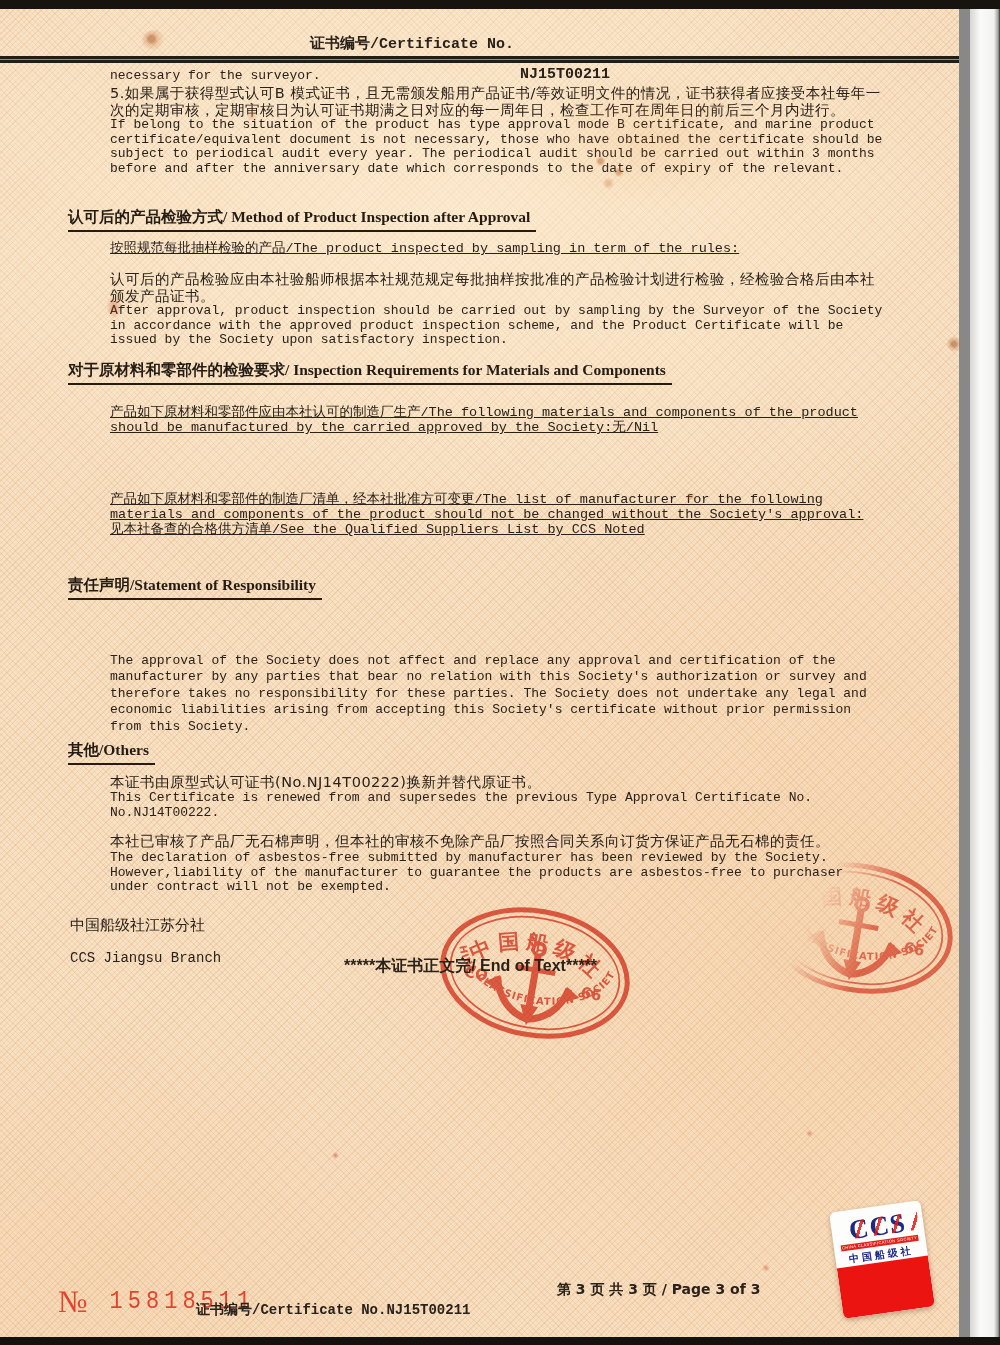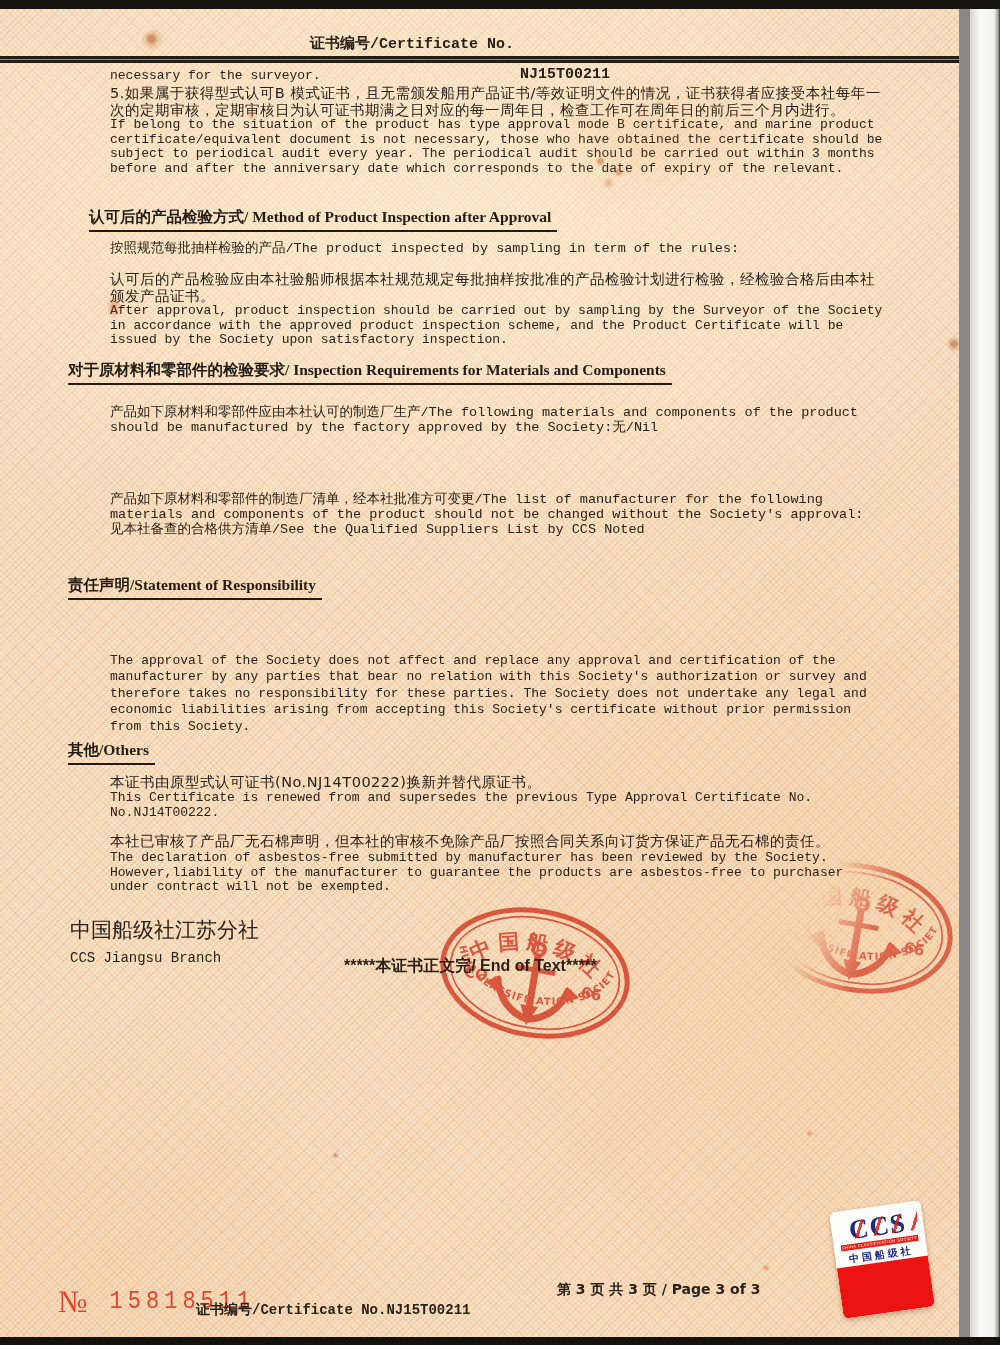--- a/index.html
+++ b/index.html
@@ -18,21 +18,21 @@
     background:linear-gradient(to right,#d8d6d2,#fafaf9 35%,#f2f3f1 80%,#a0a09c 94%,#2e2e2c);}
   .strip-top{position:absolute;left:0;top:0;width:1000px;height:9px;background:#17130e;z-index:9;}
   .strip-bottom{position:absolute;left:0;top:1337px;width:1000px;height:8px;background:#15110c;z-index:9;}
   
   .mono{font-family:"Liberation Mono","DejaVu Sans Mono",monospace;}
   .abs{position:absolute;}
   .para{position:absolute;left:110px;width:778px;font-size:13px;line-height:14.5px;
         font-family:"Liberation Mono","DejaVu Sans Mono",monospace;color:#29211a;}
   .para.zhp{font-size:14.5px;line-height:16.5px;letter-spacing:.5px;
         font-family:"DejaVu Sans","Liberation Sans",sans-serif;}
-  .para.mix{font-size:13.5px;line-height:15px;}
+  .para.mix{font-size:13.5px;line-height:15px;text-decoration:underline;}
   .sec-h{position:absolute;left:68px;font-weight:bold;font-size:15.5px;color:#241c14;
         font-family:"Liberation Serif","DejaVu Serif",serif;
         border-bottom:2.5px solid #241c14;padding:0 6px 2px 0;}
   .hdr{position:absolute;top:34px;font-weight:bold;font-size:15px;
         font-family:"Liberation Mono","DejaVu Sans Mono",monospace;}
   .rule{position:absolute;left:0;top:56px;width:968px;height:7px;
         background:linear-gradient(#241d14 0 3px,#a08a6a 3px 4px,#241d14 4px 7px);}
   
   .stamp{position:absolute;width:200px;height:160px;mix-blend-mode:multiply;pointer-events:none;}
   .stamp svg{width:100%;height:100%;overflow:visible;}
@@ -75,40 +75,40 @@
   <div class="paper">
 
     <span class="hdr" style="left:310px;">证书编号/Certificate No.</span>
     <span class="hdr" style="left:520px;margin-top:32px;">NJ15T00211</span>
     <div class="rule"></div>
 
     <div class="para" style="top:69px;">necessary for the surveyor.</div>
     <div class="para zhp" style="top:85px;">5.如果属于获得型式认可B 模式证书，且无需颁发船用产品证书/等效证明文件的情况，证书获得者应接受本社每年一次的定期审核，定期审核日为认可证书期满之日对应的每一周年日，检查工作可在周年日的前后三个月内进行。</div>
     <div class="para" style="top:118px;">If belong to the situation of the product has type approval mode B certificate, and marine product certificate/equivalent document is not necessary, those who have obtained the certificate should be subject to periodical audit every year. The periodical audit should be carried out within 3 months before and after the anniversary date which corresponds to the date of expiry of the relevant.</div>
 
-    <div class="sec-h" style="top:207px;margin-left:21px;">认可后的产品检验方式/ Method of Product Inspection after Approval</div>
+    <div class="sec-h" style="top:207px;">认可后的产品检验方式/ Method of Product Inspection after Approval</div>
     <div class="para mix" style="top:241px;">按照规范每批抽样检验的产品/The product inspected by sampling in term of the rules:</div>
     <div class="para zhp" style="top:271px;">认可后的产品检验应由本社验船师根据本社规范规定每批抽样按批准的产品检验计划进行检验，经检验合格后由本社颁发产品证书。</div>
     <div class="para" style="top:304px;">After approval, product inspection should be carried out by sampling by the Surveyor of the Society in accordance with the approved product inspection scheme, and the Product Certificate will be issued by the Society upon satisfactory inspection.</div>
 
     <div class="sec-h" style="top:360px;">对于原材料和零部件的检验要求/ Inspection Requirements for Materials and Components</div>
-    <div class="para mix" style="top:405px;">产品如下原材料和零部件应由本社认可的制造厂生产/The following materials and components of the product should be manufactured by the factory approved by the Society:无/Nil</div>
+    <div class="para mix" style="top:405px;">产品如下原材料和零部件应由本社认可的制造厂生产/The following materials and components of the product should be manufactured by the carried approved by the Society:无/Nil</div>
     <div class="para mix" style="top:492px;">产品如下原材料和零部件的制造厂清单，经本社批准方可变更/The list of manufacturer for the following materials and components of the product should not be changed without the Society's approval:</div>
     <div class="para mix" style="top:522px;">见本社备查的合格供方清单/See the Qualified Suppliers List by CCS Noted</div>
 
     <div class="sec-h" style="top:575px;">责任声明/Statement of Responsibility</div>
     <div class="para" style="top:653px;line-height:16.4px;">The approval of the Society does not affect and replace any approval and certification of the manufacturer by any parties that bear no relation with this Society's authorization or survey and therefore takes no responsibility for these parties. The Society does not undertake any legal and economic liabilities arising from accepting this Society's certificate without prior permission from this Society.</div>
 
     <div class="sec-h" style="top:740px;">其他/Others</div>
     <div class="para zhp" style="top:774px;">本证书由原型式认可证书(No.NJ14T00222)换新并替代原证书。</div>
     <div class="para" style="top:791px;">This Certificate is renewed from and supersedes the previous Type Approval Certificate No. No.NJ14T00222.</div>
     <div class="para zhp" style="top:833px;">本社已审核了产品厂无石棉声明，但本社的审核不免除产品厂按照合同关系向订货方保证产品无石棉的责任。</div>
     <div class="para" style="top:851px;">The declaration of asbestos-free submitted by manufacturer has been reviewed by the Society. However,liability of the manufacturer to guarantee the products are asbestos-free to purchaser under contract will not be exempted.</div>
 
-    <div class="abs zhp" style="left:70px;top:916px;font-size:21px;">中国船级社江苏分社</div>
+    <div class="abs zhp" style="left:70px;top:916px;font-size:15px;">中国船级社江苏分社</div>
     <div class="abs mono" style="left:70px;top:950px;font-size:14px;">CCS Jiangsu Branch</div>
     <div class="abs" style="left:344px;top:956px;font-size:16px;font-weight:bold;z-index:4;">*****本证书正文完/ End of Text*****</div>
 
     <div class="stamp stamp-main">
       <svg viewBox="0 0 200 160">
         <ellipse class="st-stroke" cx="100" cy="80" rx="93" ry="62" fill="none" stroke-width="5"></ellipse>
         <ellipse class="st-stroke" cx="100" cy="80" rx="85" ry="55" fill="none" stroke-width="1.8"></ellipse>
         <path id="arcTopA" d="M 30,92 A 72 46 0 0 1 170,92" fill="none"></path>
         <path id="arcBotA" d="M 22,70 A 80 52 0 0 0 178,70" fill="none"></path>
         <text class="st-text" font-size="21" font-weight="bold" letter-spacing="6"><textPath href="#arcTopA" startOffset="50%" text-anchor="middle">中国船级社</textPath></text>

